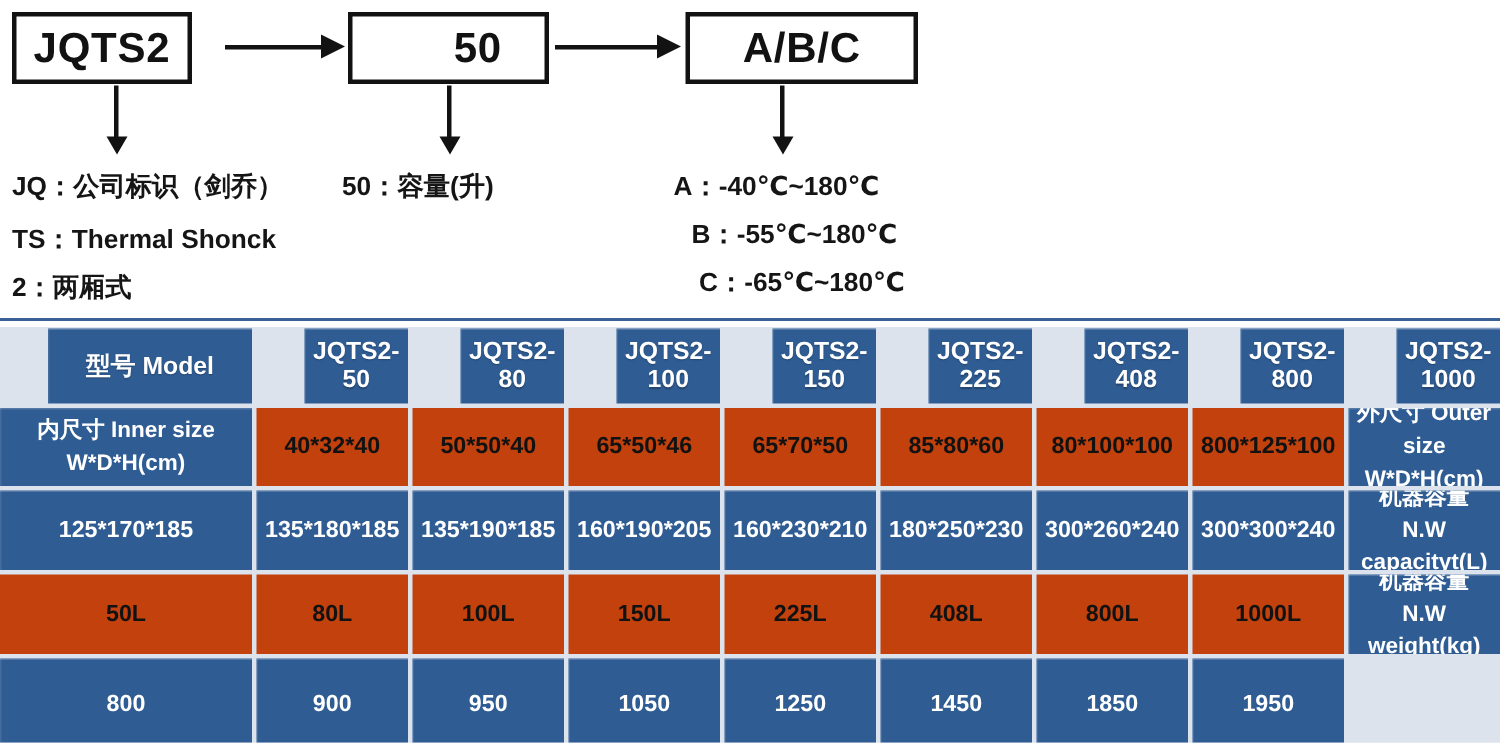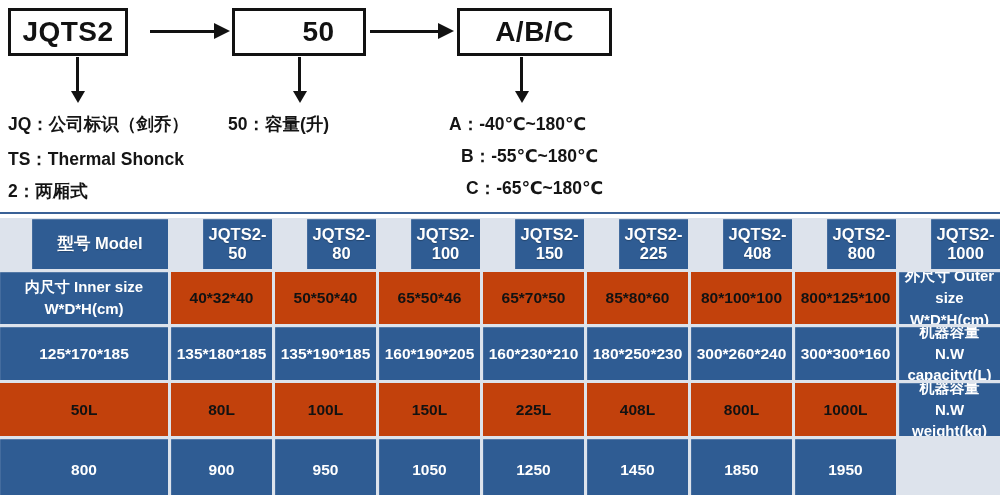--- a/index.html
+++ b/index.html
@@ -122,21 +122,21 @@
           <div>外尺寸 Outer size</div>
           <div>W*D*H(cm)</div>
         </div>
         <div class="cell blue vcell">125*170*185</div>
         <div class="cell blue vcell">135*180*185</div>
         <div class="cell blue vcell">135*190*185</div>
         <div class="cell blue vcell">160*190*205</div>
         <div class="cell blue vcell">160*230*210</div>
         <div class="cell blue vcell">180*250*230</div>
         <div class="cell blue vcell">300*260*240</div>
-        <div class="cell blue vcell">300*300*160</div>
+        <div class="cell blue vcell">300*300*240</div>
         <div class="cell blue lcell">
           <div>机器容量 N.W</div>
           <div>capacityt(L)</div>
         </div>
         <div class="cell white vcell">50L</div>
         <div class="cell white vcell">80L</div>
         <div class="cell white vcell">100L</div>
         <div class="cell white vcell">150L</div>
         <div class="cell white vcell">225L</div>
         <div class="cell white vcell">408L</div>

